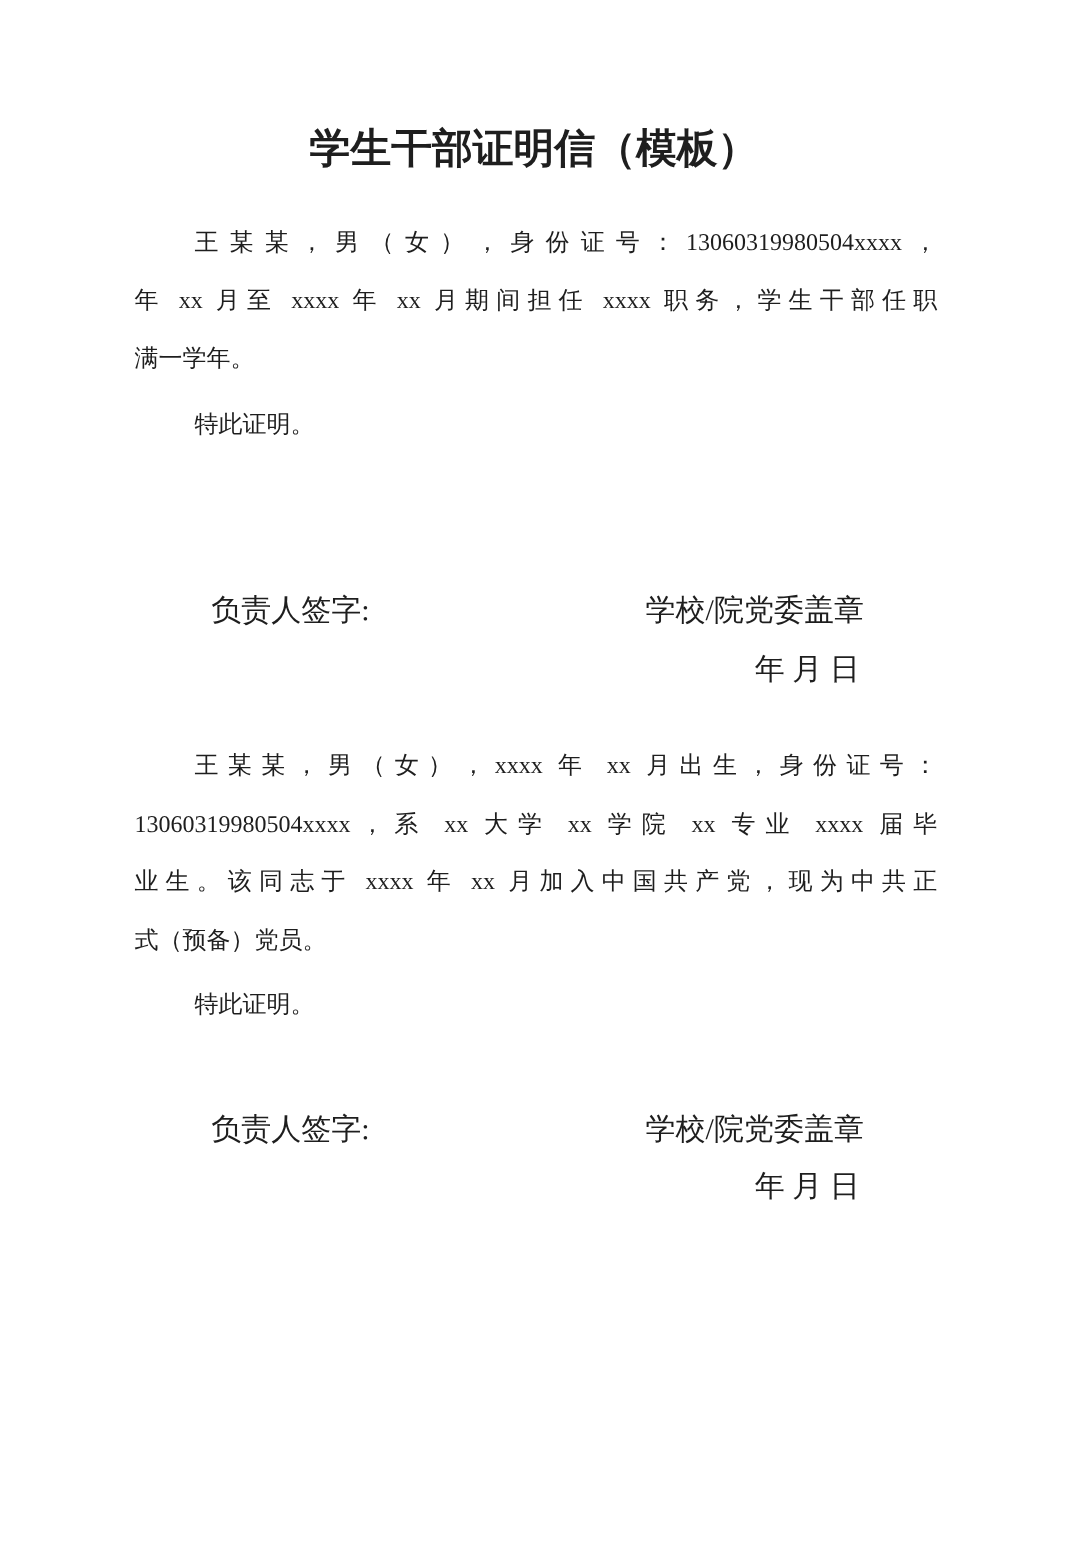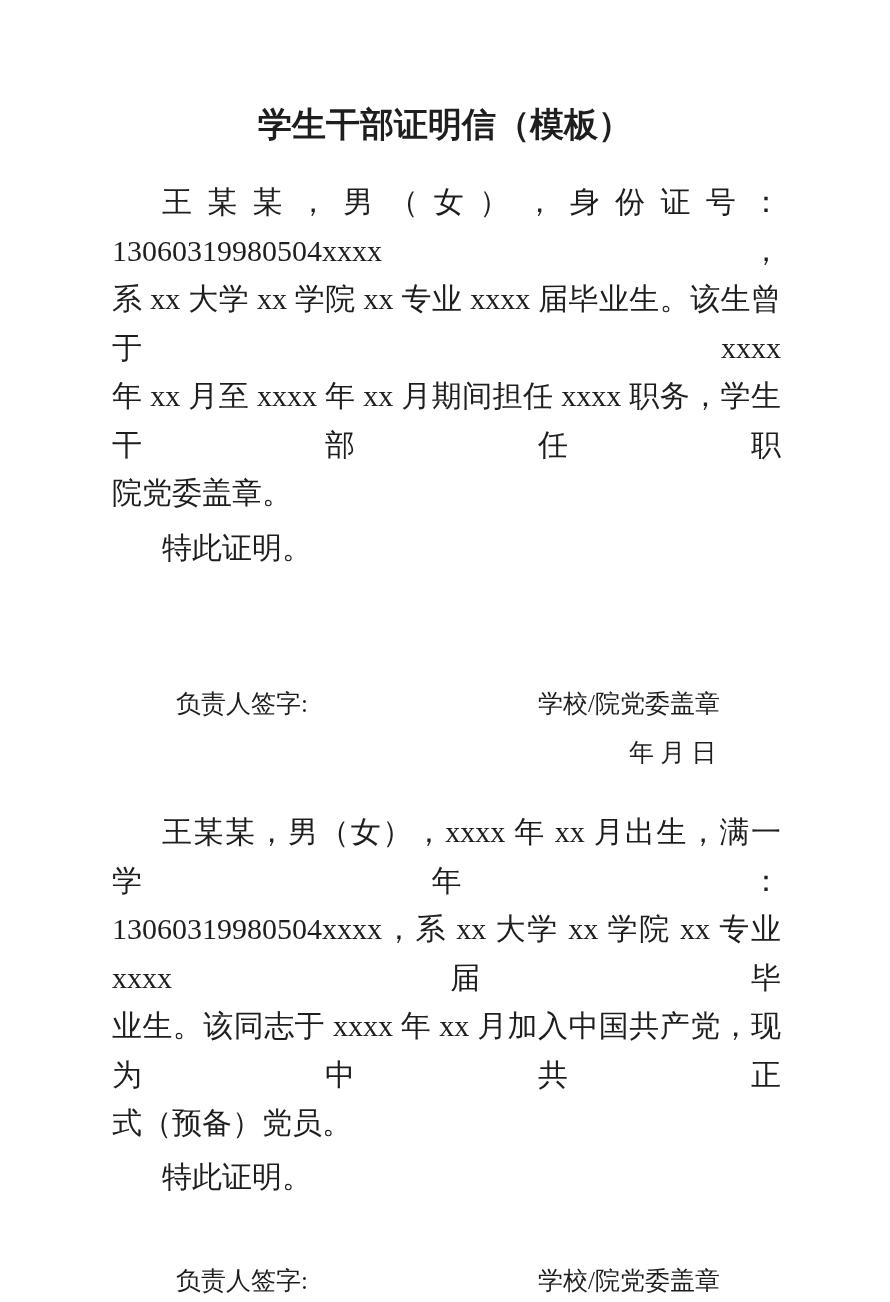--- a/index.html
+++ b/index.html
@@ -18,21 +18,21 @@
     line-height: 44px;
     font-weight: bold;
     text-align: center;
     letter-spacing: 0;
   }
   .doc1 .doc-title { padding-top: 103px; }
   .doc2 .doc-title { margin-top: 117px; }
   .para {
     margin-left: 112px;
     margin-right: 109px;
-    font-size: 30px;
+    font-size: 20px;
     line-height: 48.5px;
   }
   .line { white-space: nowrap; }
   .line.justify {
     white-space: normal;
     text-align: justify;
     text-align-last: justify;
   }
   .line.indent { text-indent: 50px; }
   .doc1 .p1 { margin-top: 31px; }
@@ -55,42 +55,41 @@
 </head>
 <body>
 
 <div class="page">
 
   <section class="doc doc1">
     <h1 class="doc-title">学生干部证明信（模板）</h1>
 
     <div class="para p1">
       <div class="line indent justify">王某某，男（女），身份证号：13060319980504xxxx，</div>
-      <div class="line justify">系 xx 大学 xx 学院 xx 专业 xxxx 届毕业生。该生曾于 xxxx</div>
       <div class="line justify">年 xx 月至 xxxx 年 xx 月期间担任 xxxx 职务，学生干部任职</div>
-      <div class="line">院党委盖章。</div>
+      <div class="line">满一学年。</div>
     </div>
 
     <div class="para p2">
       <div class="line indent">特此证明。</div>
     </div>
 
     <div class="sig-row">
       <span class="sig-left">负责人签字:</span>
       <span class="sig-right">学校/院党委盖章</span>
     </div>
     <div class="date-row">
       <span class="date-text">年 月 日</span>
     </div>
   </section>
 
   <section class="doc doc2">
 
     <div class="para p1">
-      <div class="line indent justify">王某某，男（女），xxxx 年 xx 月出生，满一学年：</div>
+      <div class="line indent justify">王某某，男（女），xxxx 年 xx 月出生，身份证号：</div>
       <div class="line justify">13060319980504xxxx，系 xx 大学 xx 学院 xx 专业 xxxx 届毕</div>
       <div class="line justify">业生。该同志于 xxxx 年 xx 月加入中国共产党，现为中共正</div>
       <div class="line">式（预备）党员。</div>
     </div>
 
     <div class="para p2">
       <div class="line indent">特此证明。</div>
     </div>
 
     <div class="sig-row">

